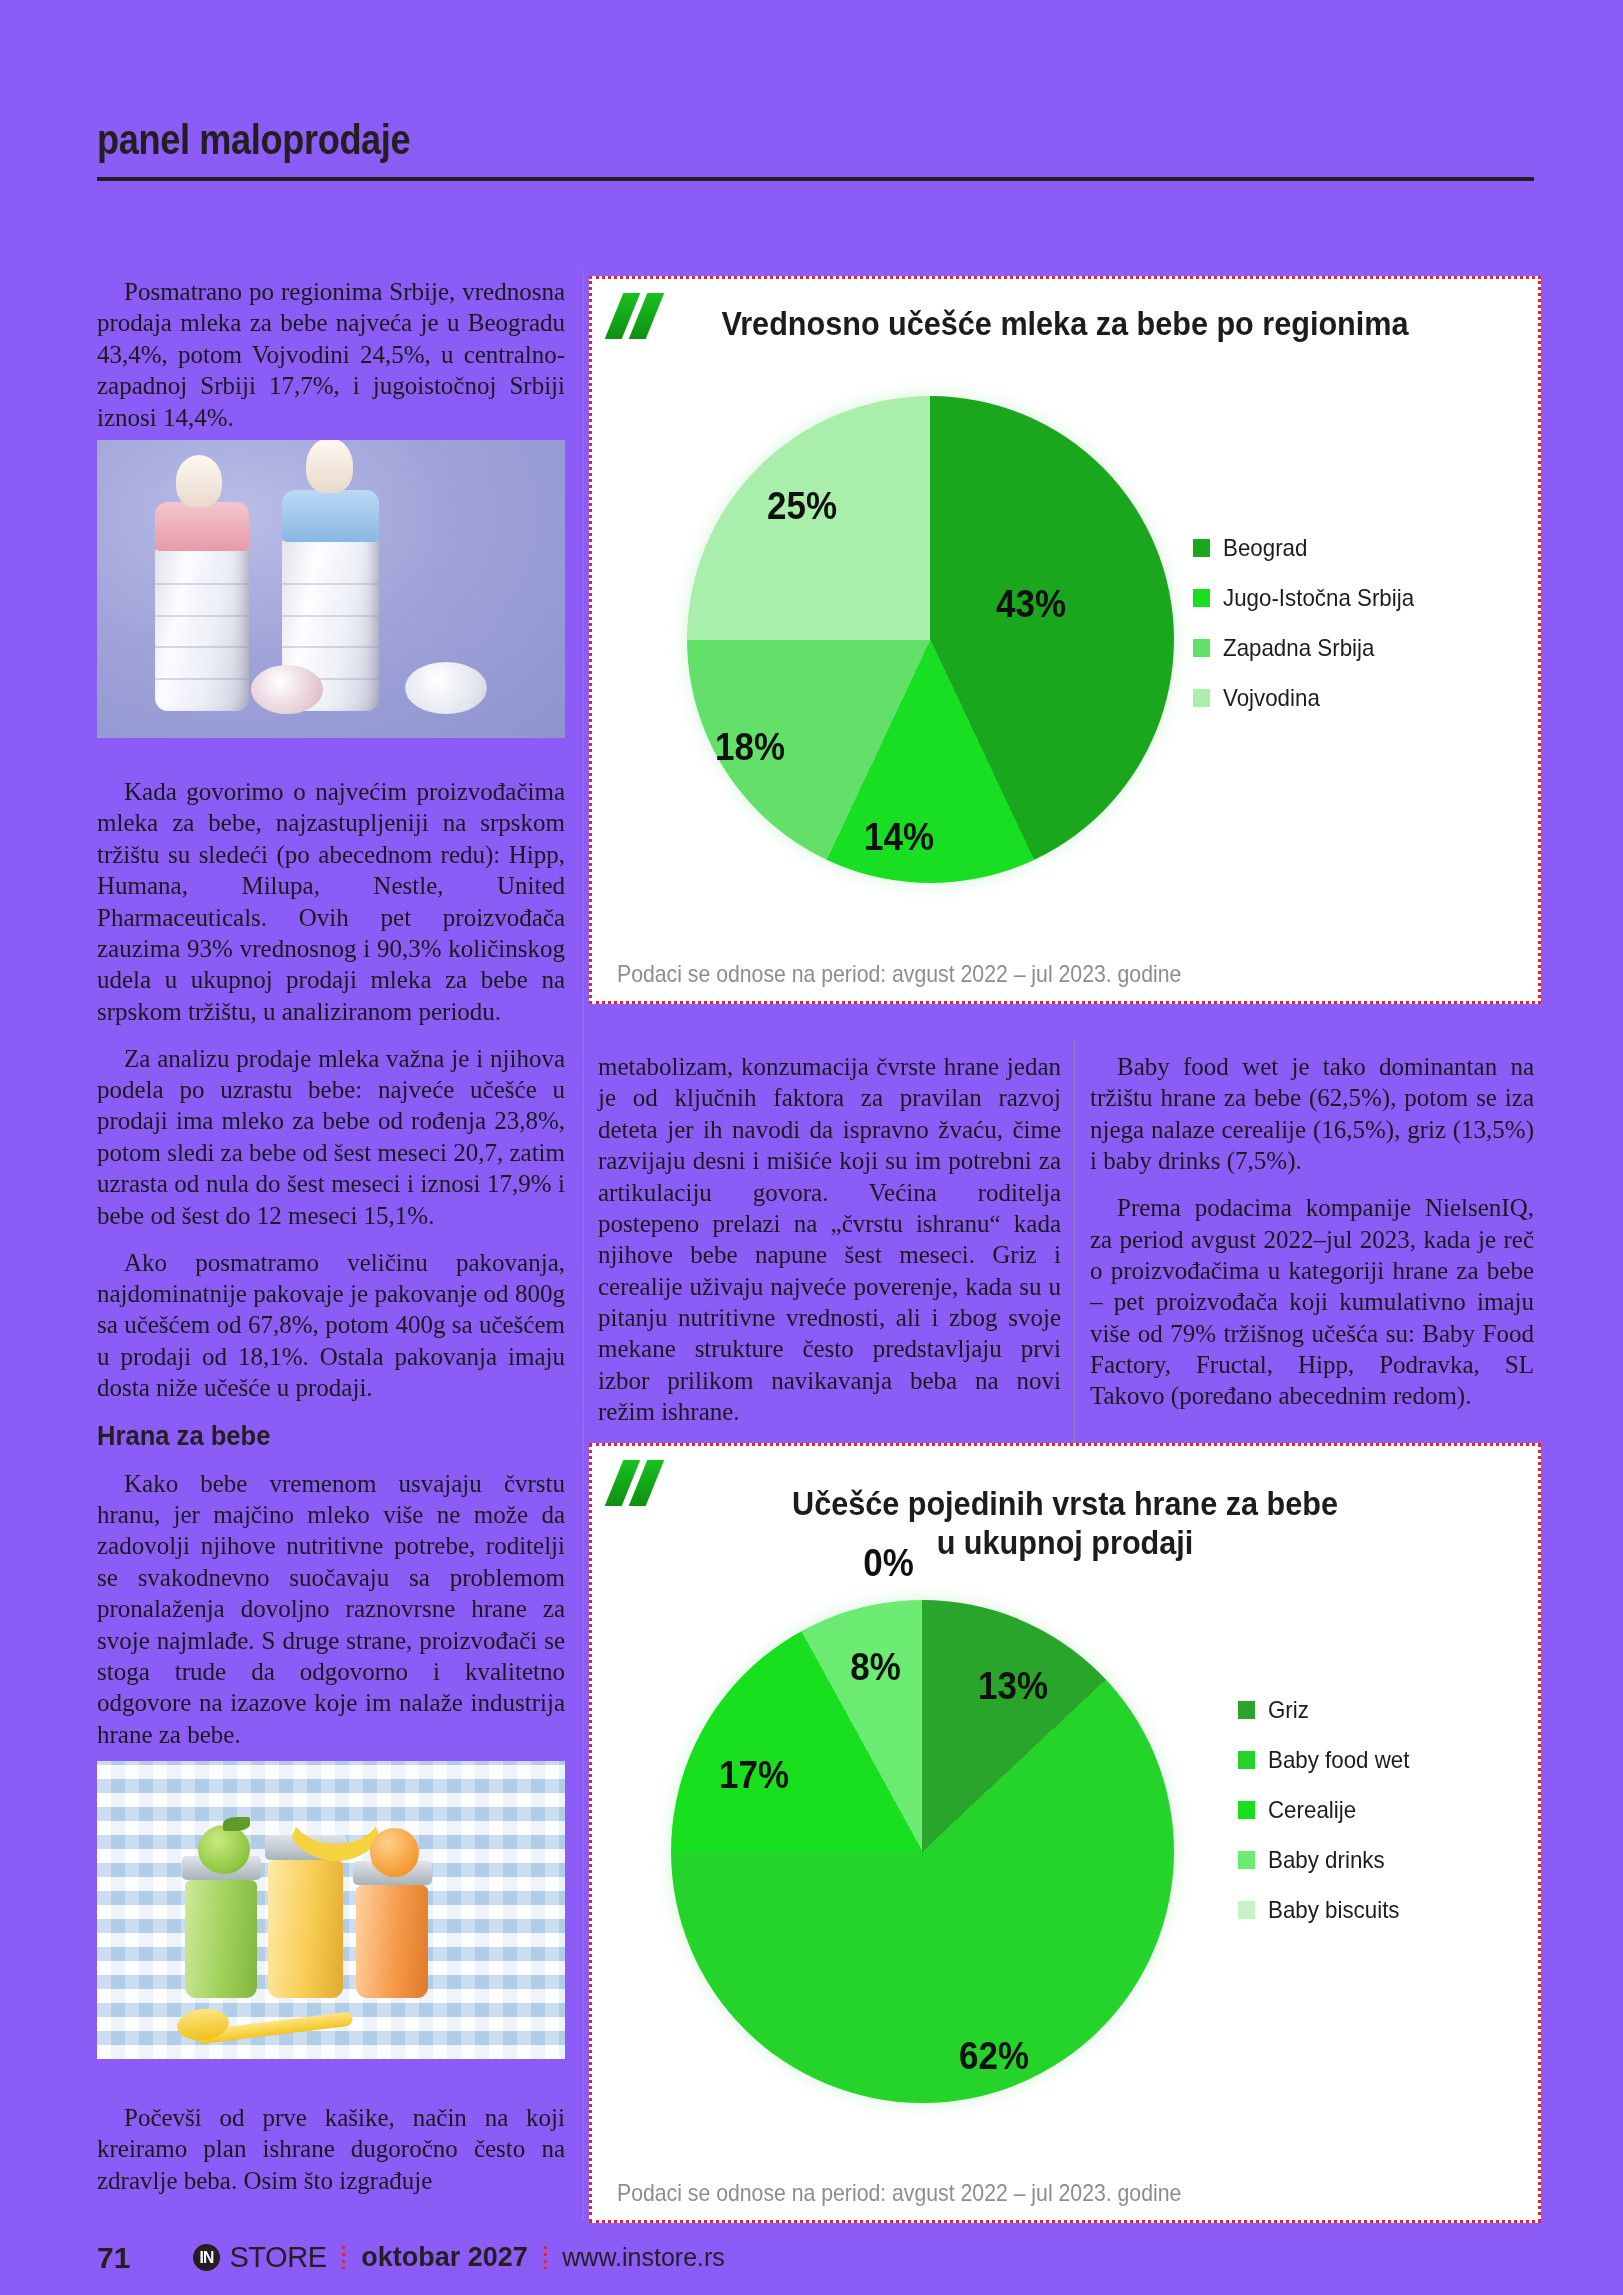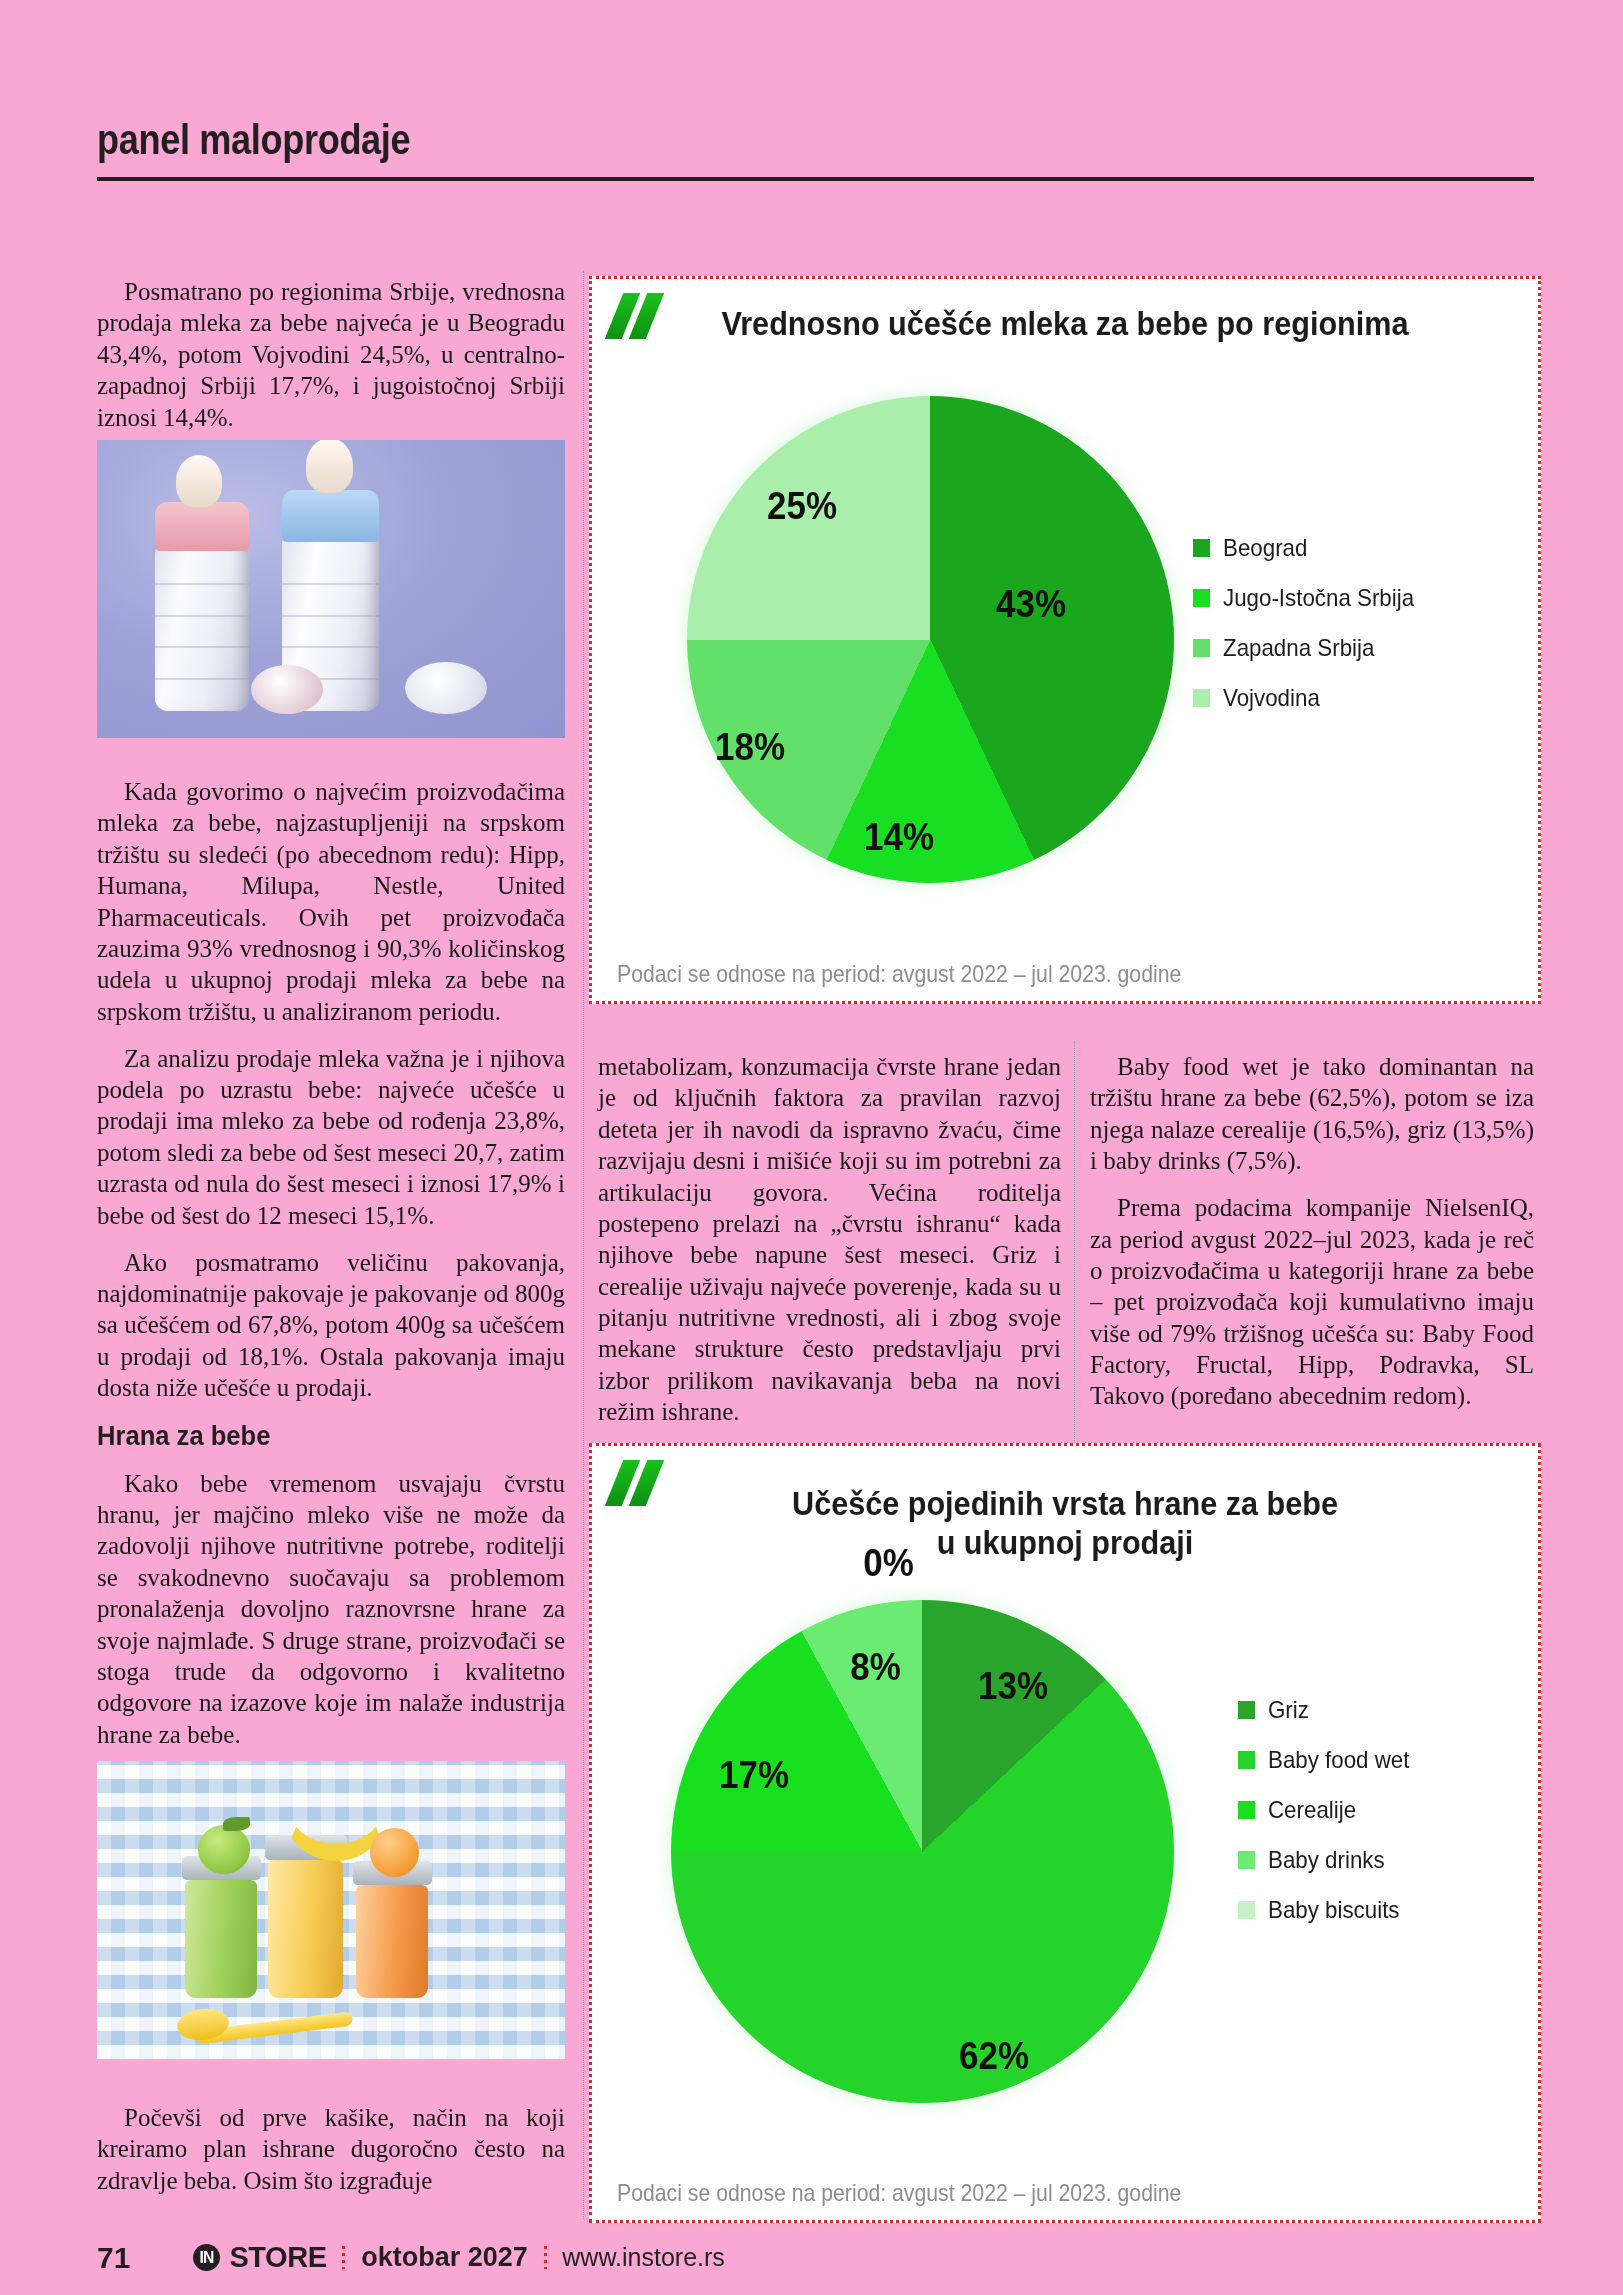--- a/index.html
+++ b/index.html
@@ -1,21 +1,21 @@
 <!DOCTYPE html>
 <html style="font-size:12.6px"><head>
 <meta charset="utf-8">
 <style>
   html,body{margin:0;padding:0;background:#ffffff;}
   body{
     width:1623px;height:2295px;position:relative;
     font-family:"Liberation Serif",serif;
     -webkit-font-smoothing:antialiased;
   }
-  .page{position:absolute;inset:0;background:#f9a8d4;}
+  .page{position:absolute;inset:0;background:#8b5cf6;}
 
   
   .masthead{position:absolute;left:97px;top:116px;width:1437px;}
   .masthead h1{
     margin:0;font-family:"Liberation Sans",sans-serif;
     font-weight:bold;font-size:42px;letter-spacing:-0.4px;
     color:#231f20;transform:scaleX(.86);transform-origin:left center;
   }
   .masthead .rule{
     position:absolute;left:0;top:61px;width:1437px;height:3.9px;background:#231f20;
@@ -123,21 +123,21 @@
     transform:scaleX(.9);transform-origin:left center;white-space:nowrap;
   }
 
   
   .footer{position:absolute;left:97px;top:2234px;width:1437px;height:47px;
     display:flex;align-items:center;font-family:"Liberation Sans",sans-serif;}
   .pg{font-weight:bold;font-size:30px;color:#231f20;width:96px;}
   .logo-mark{width:27px;height:27px;border-radius:50%;background:#231f20;color:#fff;
     font-weight:bold;font-size:15.7px;display:flex;align-items:center;justify-content:center;
     margin-right:9.4px;letter-spacing:-0.8px;}
-  .logo-word{font-weight:bold;font-size:29px;color:#231f20;letter-spacing:-0.4px;}
+  .logo-word{font-weight:normal;font-size:29px;color:#231f20;letter-spacing:-0.4px;}
   .dotsep{width:3.1px;height:23.6px;margin:0 15.7px;
     background-image:linear-gradient(#e8222a 50%,rgba(255,255,255,0) 0%);
     background-size:3.1px 7px;background-repeat:repeat-y;}
   .fmonth{font-weight:bold;font-size:27px;color:#231f20;}
   .fsite{font-size:25px;color:#231f20;}
 </style>
 </head>
 <body>
 
 <div class="page">

